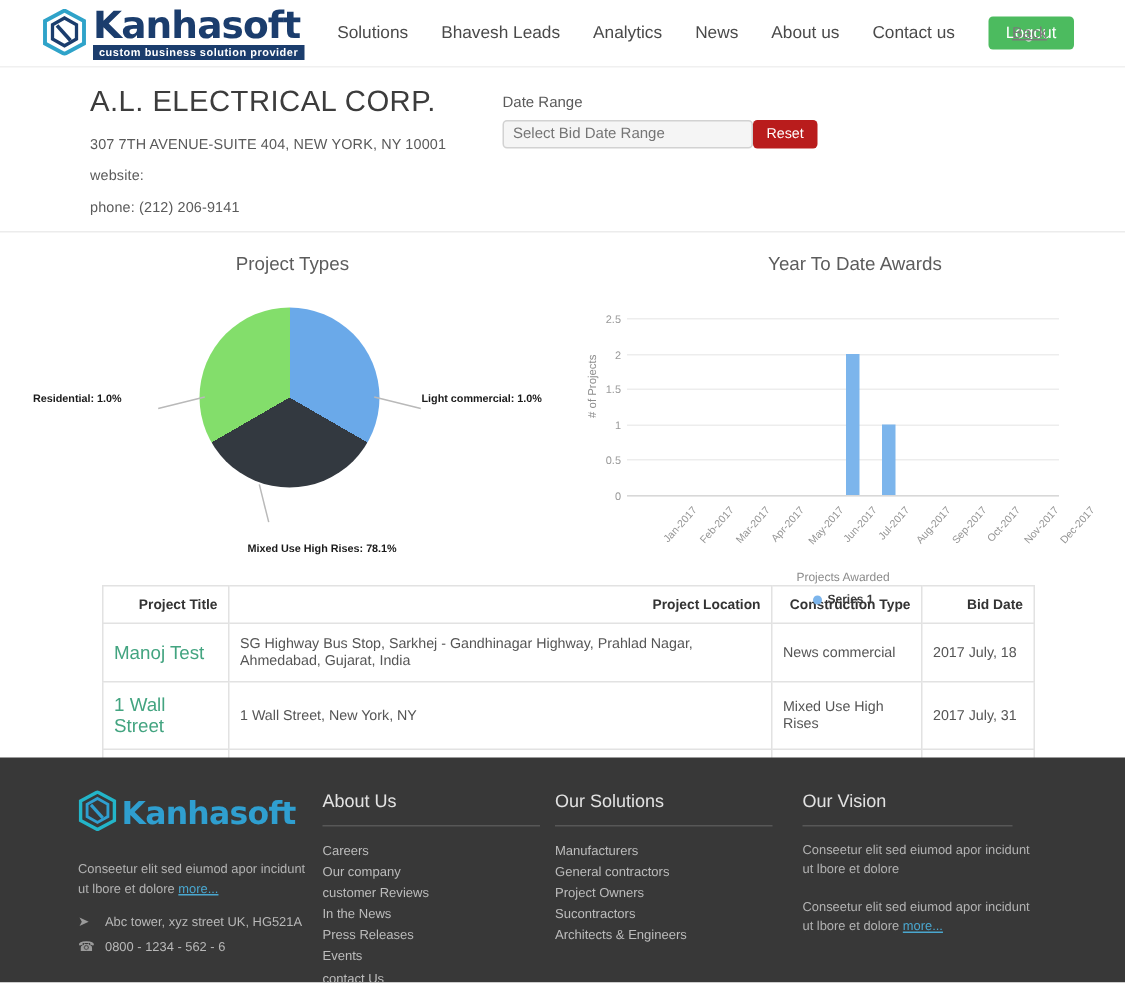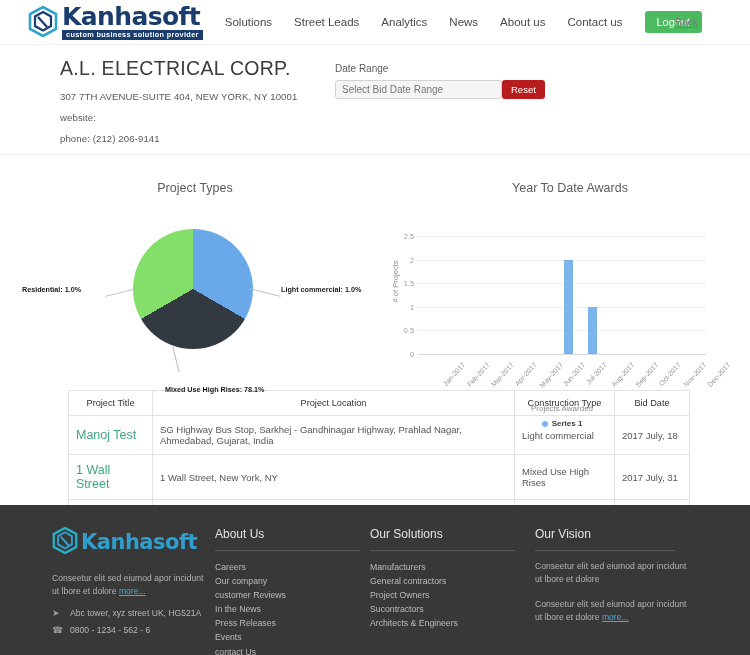--- a/index.html
+++ b/index.html
@@ -129,21 +129,21 @@
 
   
   .charts-row { display: flex; height: 225px; position: relative; }
   .chart-box { position: relative; }
   .chart-title {
     text-align: center;
     font-size: 12.5px;
     color: #5c5c5c;
     padding-top: 14px;
     font-weight: normal;
-    margin: 12px;
+    margin: 0;
   }
   .pie-box { width: 390px; }
   .bar-box { width: 360px; }
 
   .pie-area { position: relative; width: 390px; height: 195px; }
   .pie {
     position: absolute;
     left: 133px; top: 22px;
     width: 120px; height: 120px;
     border-radius: 50%;
@@ -241,23 +241,23 @@
   }
 
   
   .table-wrap { padding: 10px 60px 0 68px; }
   table.projects {
     width: 100%;
     border-collapse: collapse;
     font-size: 9.5px;
   }
   table.projects th {
-    text-align: center;
+    text-align: right;
     font-size: 9.2px;
-    font-weight: normal;
+    font-weight: bold;
     color: #333;
     padding: 7px 7px;
     border: 1px solid #e2e2e2;
     background: #fff;
   }
   table.projects td {
     padding: 8px 7px;
     border: 1px solid #e2e2e2;
     color: #555;
     vertical-align: middle;
@@ -351,21 +351,21 @@
       </svg>
     </span>
     <span class="logo-text-block">
       <span class="logo-word">Kanhasoft</span>
       <span class="logo-tag">custom business solution provider</span>
     </span>
   </div>
 
   <nav class="nav">
     <a href="#">Solutions</a>
-    <a href="#">Street Leads</a>
+    <a href="#">Bhavesh Leads</a>
     <a href="#">Analytics</a>
     <a href="#">News</a>
     <a href="#">About us</a>
     <a href="#">Contact us</a>
     <button class="logout-btn">Logout</button>
   </nav>
 
   <a href="#" class="back-link">Back</a>
 </div>
 
@@ -466,21 +466,21 @@
         <th class="col-type">Construction Type</th>
         <th class="col-date">Bid Date</th>
       </tr>
     </thead>
     <tbody>
       <tr>
         <td class="title-cell">
           <a href="#">Manoj Test</a>
         </td>
         <td>SG Highway Bus Stop, Sarkhej - Gandhinagar Highway, Prahlad Nagar, Ahmedabad, Gujarat, India</td>
-        <td>Light commercial</td>
+        <td>News commercial</td>
         <td>2017 July, 18</td>
       </tr>
       <tr>
         <td class="title-cell">
           <a href="#">1 Wall Street</a>
         </td>
         <td>1 Wall Street, New York, NY</td>
         <td>Mixed Use High Rises</td>
         <td>2017 July, 31</td>
       </tr>

